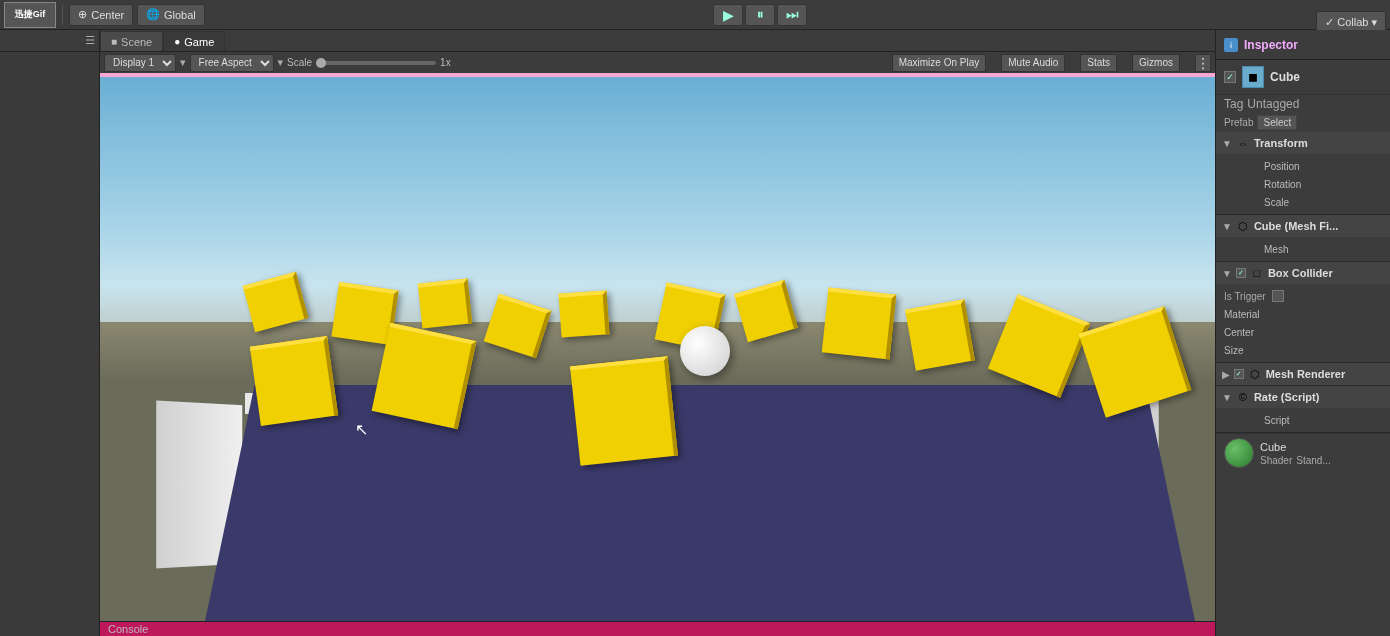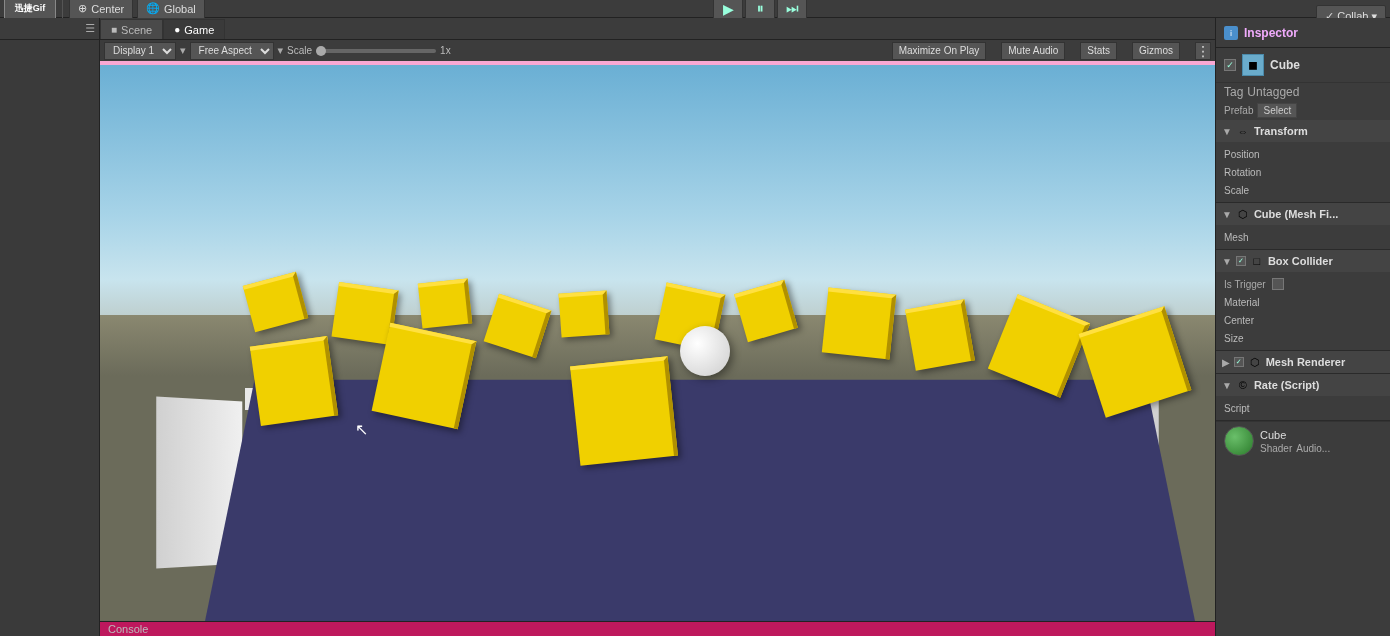--- a/index.html
+++ b/index.html
@@ -9,21 +9,21 @@
       overflow: hidden;
       font-family: Arial, sans-serif;
       font-size: 11px;
       background: #3c3c3c;
       display: flex;
       flex-direction: column;
     }
 
     
     .top-toolbar {
-      height: 18px;
+      height: 30px;
       background: #3c3c3c;
       display: flex;
       align-items: center;
       padding: 0 4px;
       gap: 4px;
       border-bottom: 1px solid #222;
       flex-shrink: 0;
     }
     .toolbar-logo {
       width: 52px;
@@ -431,20 +431,21 @@
       justify-content: center;
       font-size: 11px;
     }
     .section-title {
       color: #ddd;
       font-size: 11px;
       font-weight: bold;
     }
     .section-body {
       padding: 3px 8px;
+      margin-left: 40px;
     }
     .prop-row {
       display: flex;
       align-items: center;
       height: 18px;
       color: #aaa;
       font-size: 10px;
     }
     .prop-label {
       width: 65px;
@@ -767,21 +768,21 @@
           </div>
         </div>
       </div>
 
       <div class="material-row">
         <div class="material-ball"></div>
         <div class="material-info">
           <span class="material-name">Cube</span>
           <div class="shader-row">
             <span>Shader</span>
-            <span>Audio...</span>
+            <span>Stand...</span>
           </div>
         </div>
       </div>
 
     </div>
   </div>
 
 </div>
 
 </body></html>

